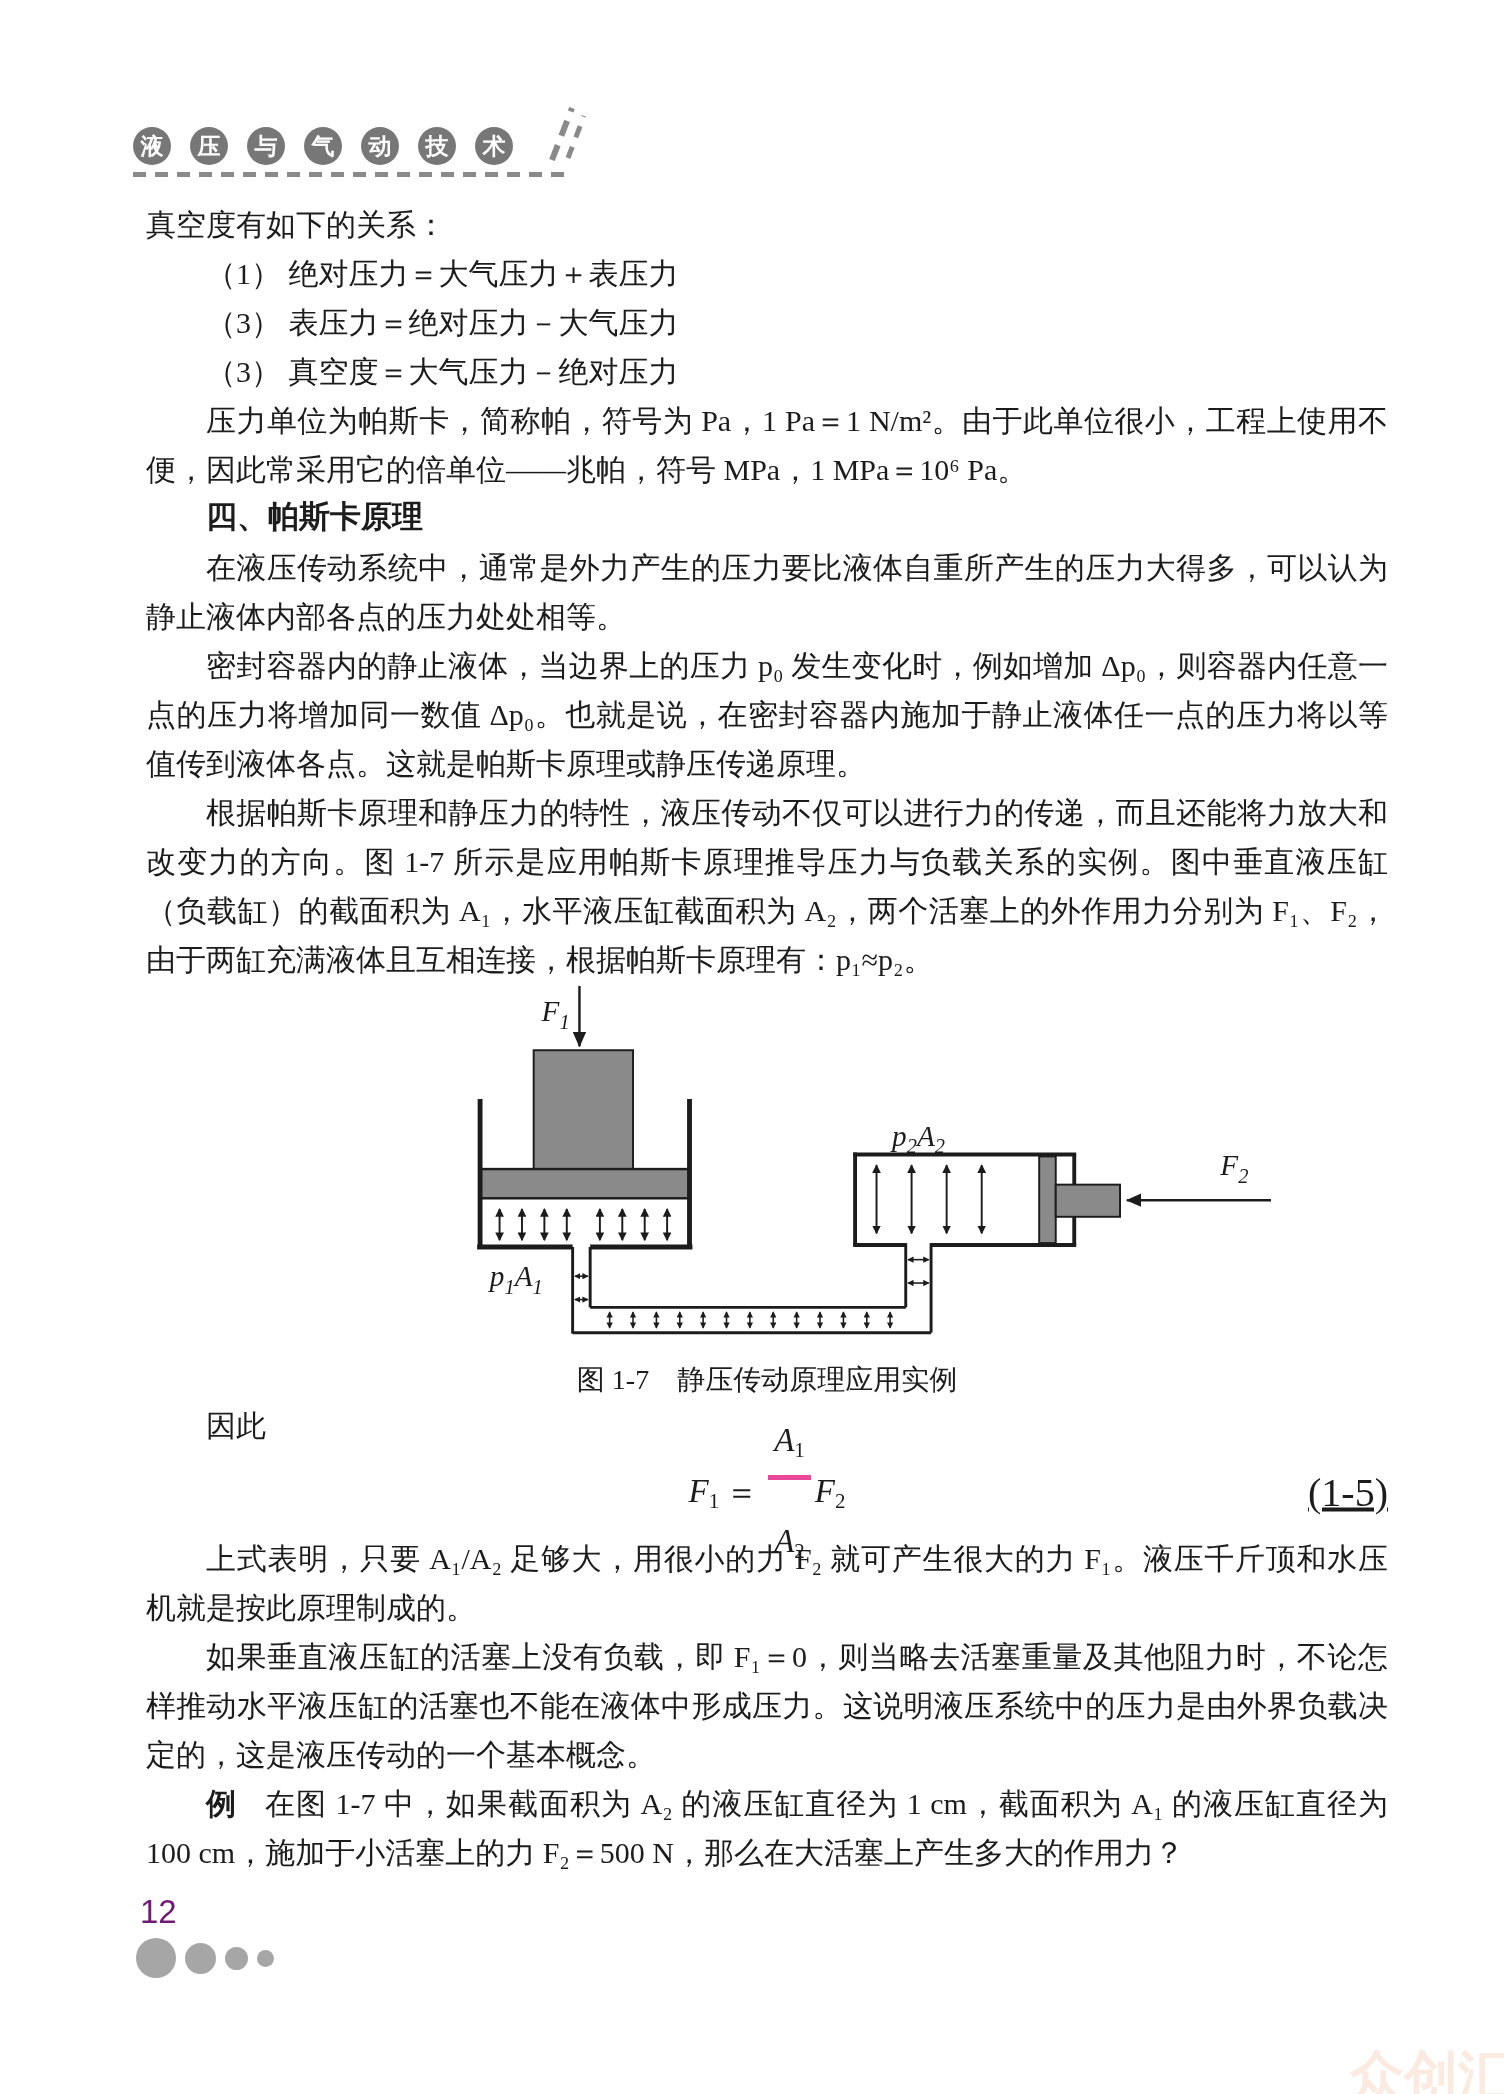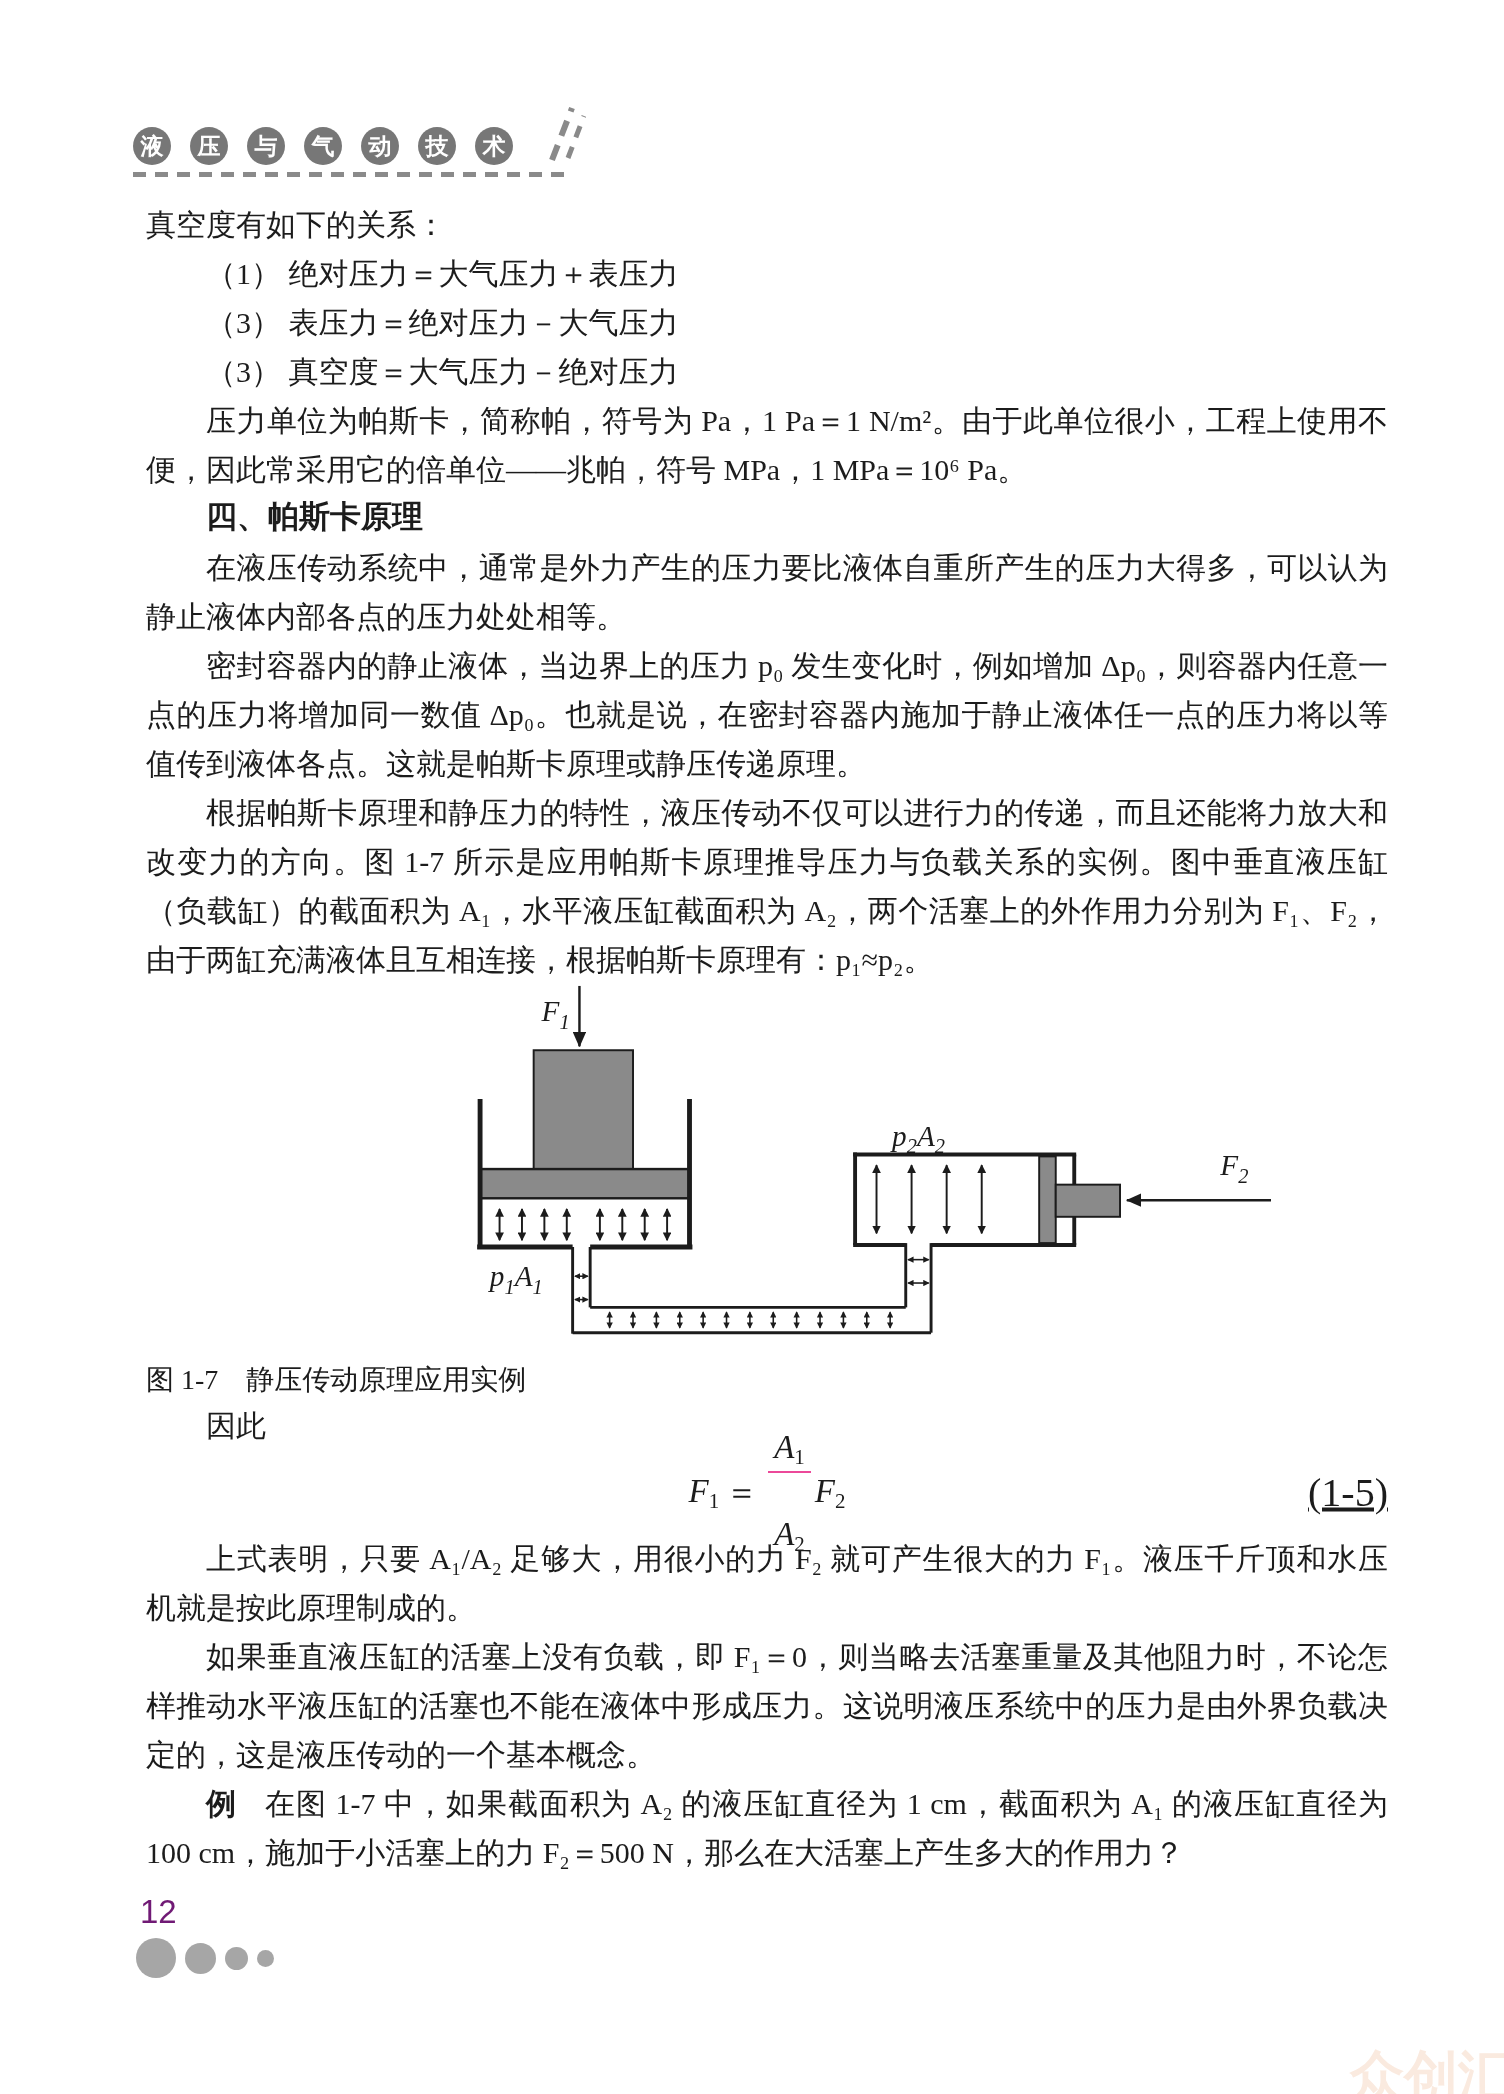--- a/index.html
+++ b/index.html
@@ -20,30 +20,30 @@
   .content{position:absolute;top:200px;left:146px;width:1242px;
            font-size:30px;line-height:49px;text-align:justify;}
   .content p{margin:0;}
   .indent{text-indent:60px;}
   .no-indent{text-indent:0;}
   .section-heading{font-family:Liberation Mono, monospace;font-weight:bold;font-size:31px;
                    line-height:49px;margin:0;text-indent:60px;text-align:left;}
   
   figure{margin:0;padding:0;}
   .diagram{display:block;margin-left:205px;}
-  figcaption{font-size:28px;line-height:42px;}
+  figcaption{font-size:28px;line-height:42px;text-align:center;}
   .fl{font-size:30px;font-style:italic;font-family:"Liberation Serif","DejaVu Serif",serif;fill:#1c1c1c;}
   .fs{font-size:21px;}
   
   .equation-row{position:relative;text-align:center;height:84px;display:flex;align-items:center;justify-content:center;}
   .equation{display:inline-flex;align-items:center;font-size:33px;font-style:italic;line-height:1.1;}
   .equation sub{font-size:21px;font-style:normal;line-height:1;vertical-align:-6px;}
   .eqsign{font-style:normal;margin:0 6px;}
   .frac{display:inline-flex;flex-direction:column;text-align:center;margin:0 4px;}
-  .frac .num{display:block;border-bottom:2px solid #ec4899;padding:0 6px 3px;}
+  .frac .num{display:block;border-bottom:5px solid #ec4899;padding:0 6px 14px;}
   .frac .den{display:block;padding:3px 6px 0;margin-top:40px;}
   .eq-number{position:absolute;right:0;top:50%;transform:translateY(-50%);font-size:40px;font-style:normal;text-decoration:underline;}
   .ex-label{font-family:"Liberation Sans",sans-serif;font-weight:bold;margin-right:28px;}
   
   .page-number{position:absolute;left:140px;top:1893px;font-family:"Liberation Sans",sans-serif;
                font-size:33px;color:#701a75;}
   .dots{position:absolute;left:136px;top:1936px;display:flex;align-items:center;gap:9px;height:44px;}
   .dot{border-radius:50%;background:#a6a6a6;flex:0 0 auto;}
   .d1{width:40px;height:40px;}
   .d2{width:31px;height:31px;}

